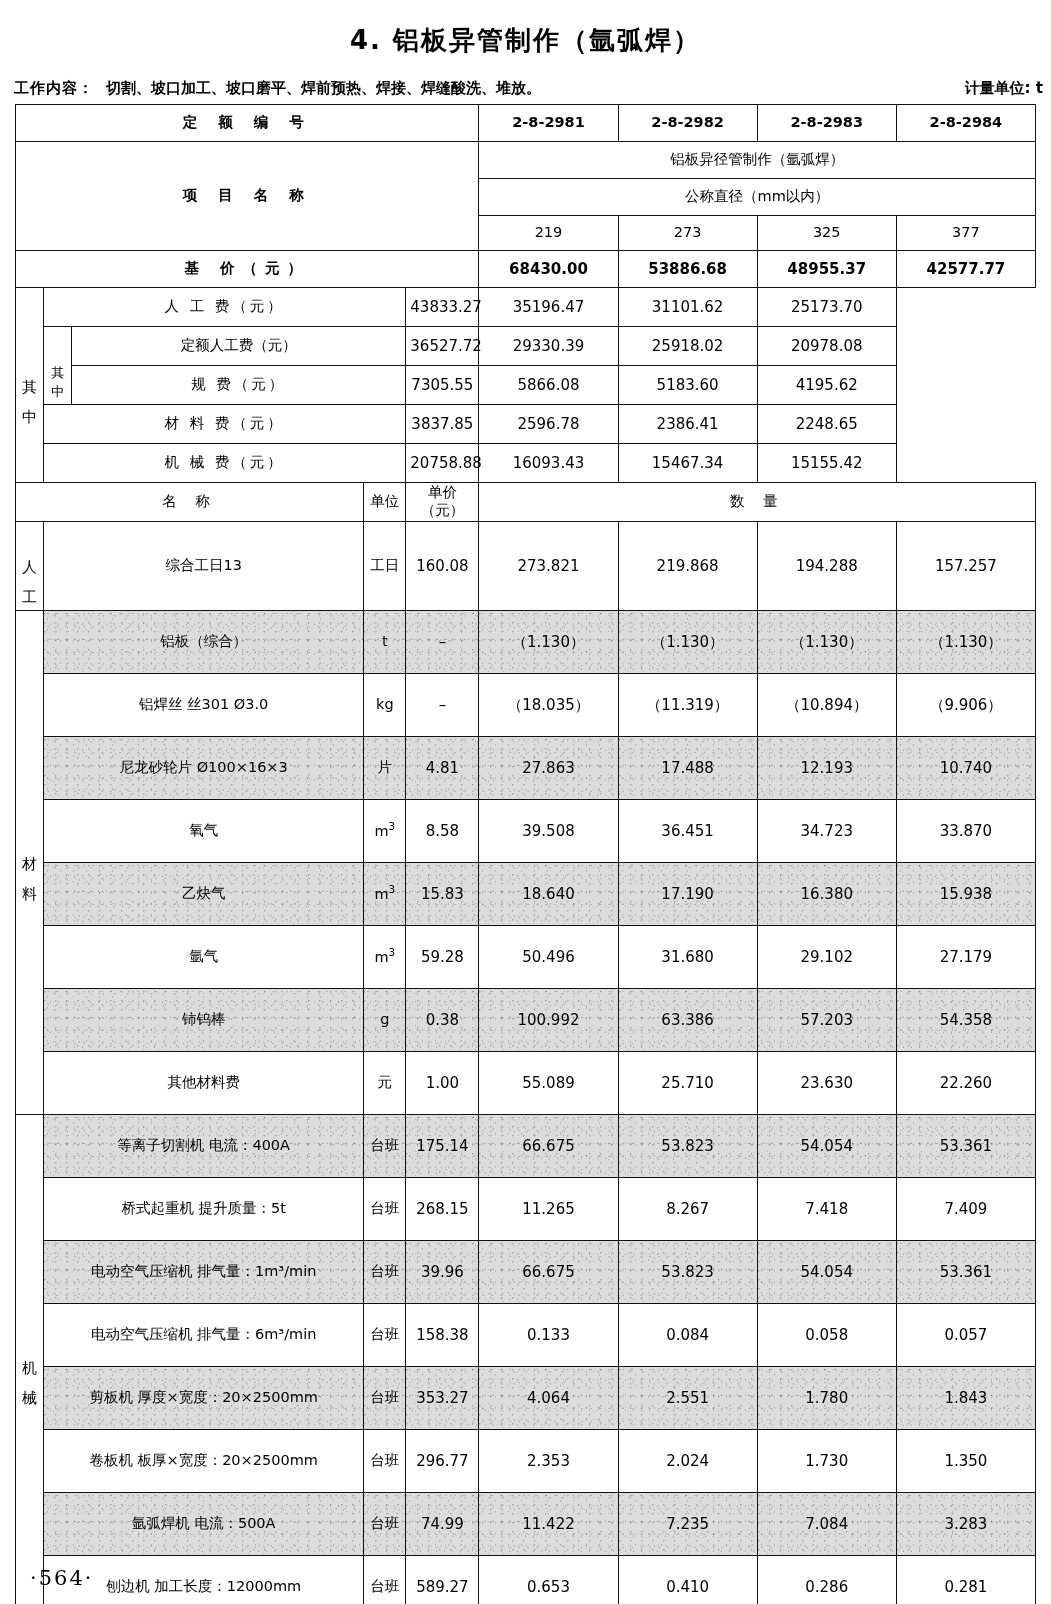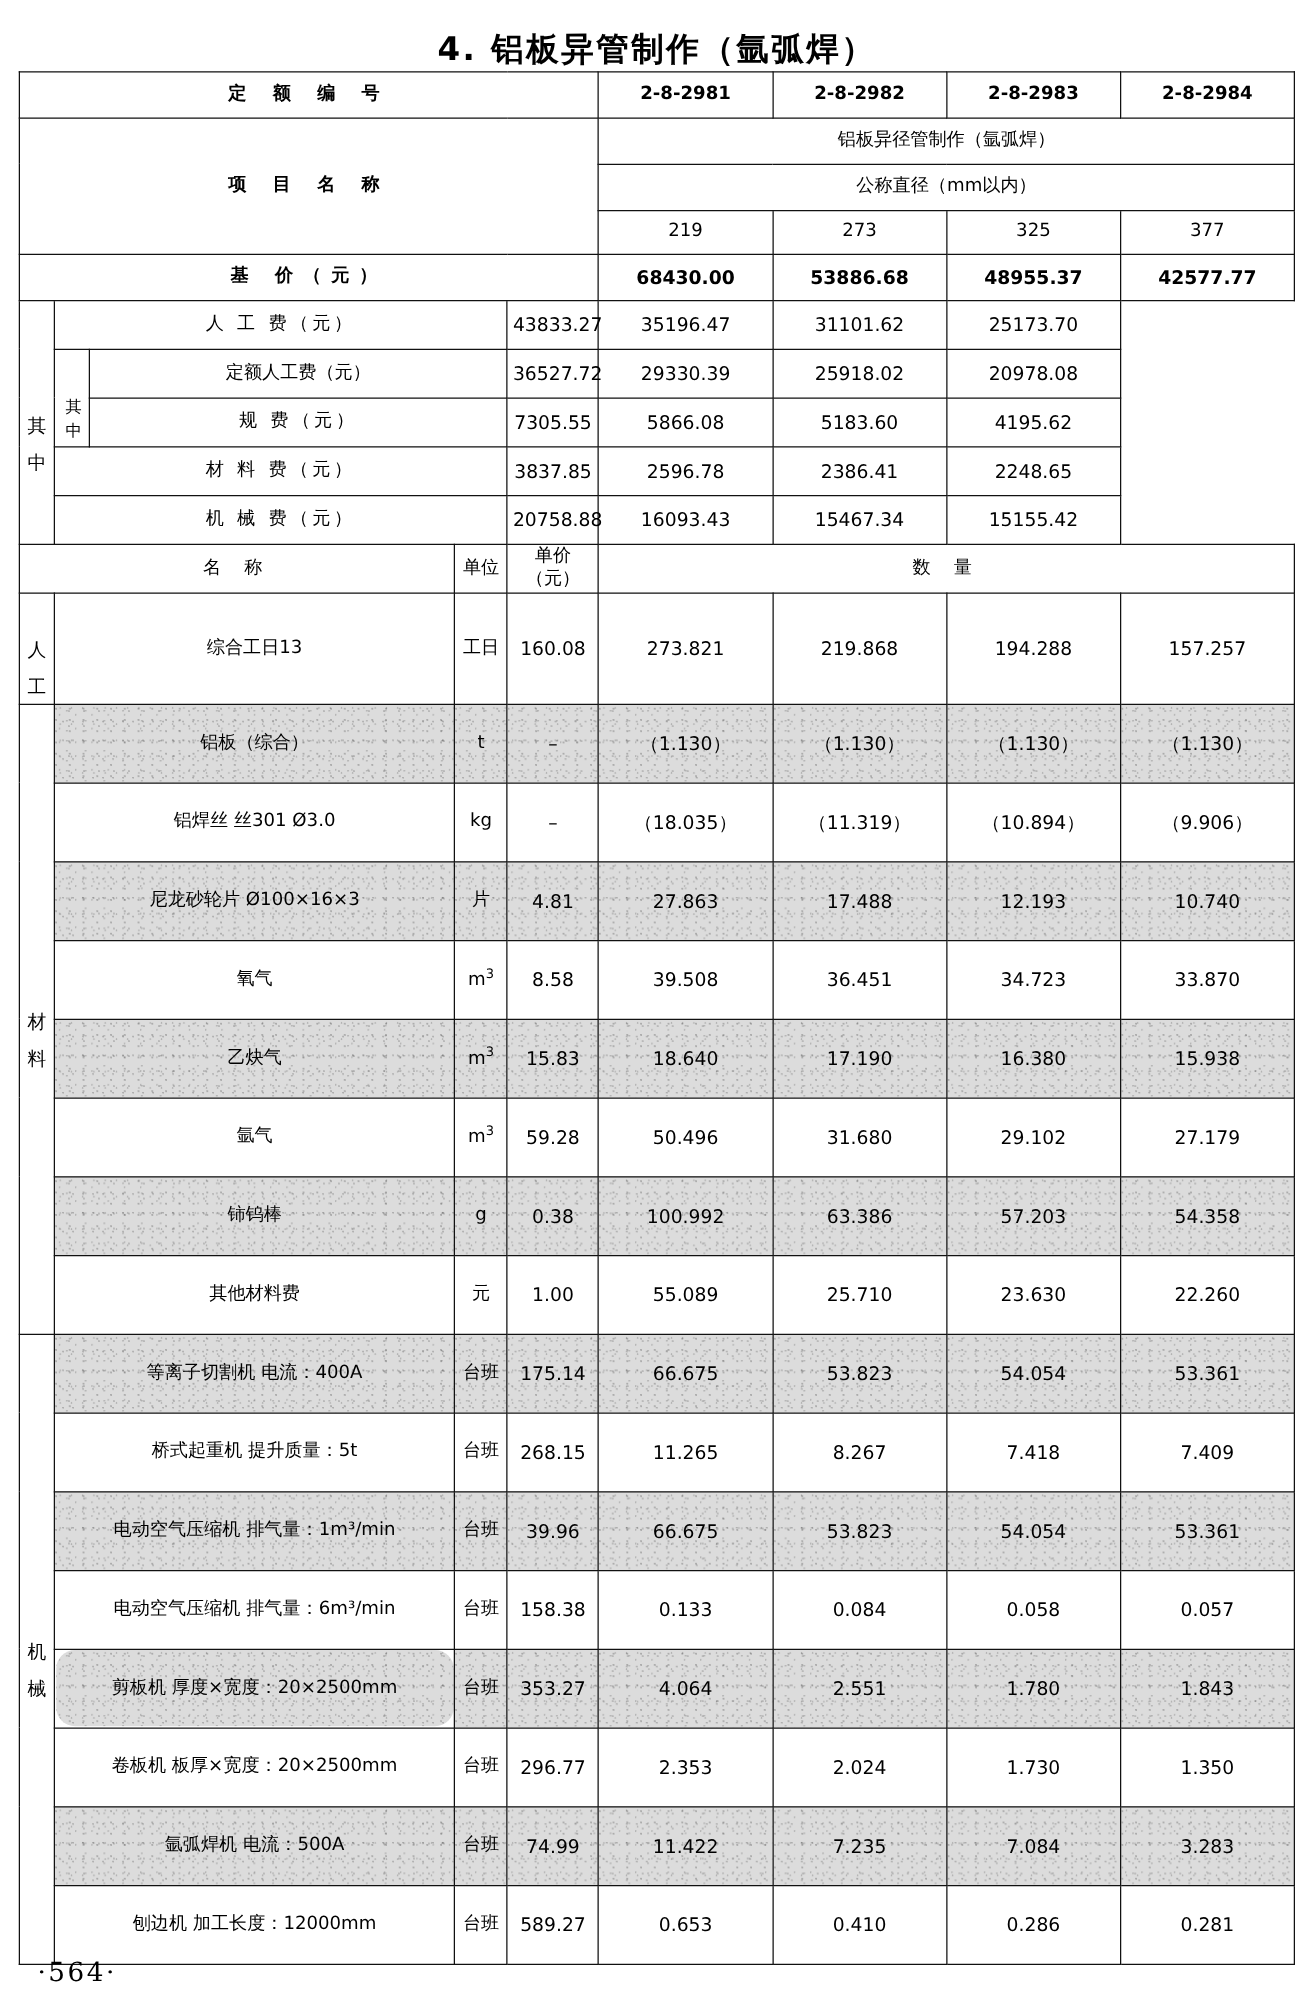--- a/index.html
+++ b/index.html
@@ -105,20 +105,26 @@
   }
   sup.u{font-size:0.72em;vertical-align:super;}
 </style>
 </head>
 <body>
 
 <div class="page">
 
   <div class="doc-title">4. 铝板异管制作（氩弧焊）</div>
 
+  <div class="meta-row">
+    <div class="meta-left">
+      <span class="meta-label">工作内容：</span><span class="meta-value">切割、坡口加工、坡口磨平、焊前预热、焊接、焊缝酸洗、堆放。</span>
+    </div>
+    <div class="meta-right">计量单位: t</div>
+  </div>
 
   <table class="sheet">
     <colgroup>
       <col class="c-sideA">
         <col class="c-sideB">
         <col class="c-name">
       <col class="c-unit">
         <col class="c-price">
       <col class="c-qty">
         <col class="c-qty">
@@ -320,21 +326,21 @@
         <tr>
           <td colspan="2" class="rowname" style="height: 62px;">电动空气压缩机 排气量：6m³/min</td>
           <td>台班</td>
           <td class="num">158.38</td>
           <td class="num">0.133</td>
           <td class="num">0.084</td>
           <td class="num">0.058</td>
           <td class="num">0.057</td>
         </tr>
         <tr class="shade">
-          <td colspan="2" class="rowname" style="height: 62px; border-radius: 16px;">剪板机 厚度×宽度：20×2500mm</td>
+          <td colspan="2" class="rowname" style="height: 62px;">剪板机 厚度×宽度：20×2500mm</td>
           <td>台班</td>
           <td class="num">353.27</td>
           <td class="num">4.064</td>
           <td class="num">2.551</td>
           <td class="num">1.780</td>
           <td class="num">1.843</td>
         </tr>
         <tr>
           <td colspan="2" class="rowname" style="height: 62px;">卷板机 板厚×宽度：20×2500mm</td>
           <td>台班</td>

